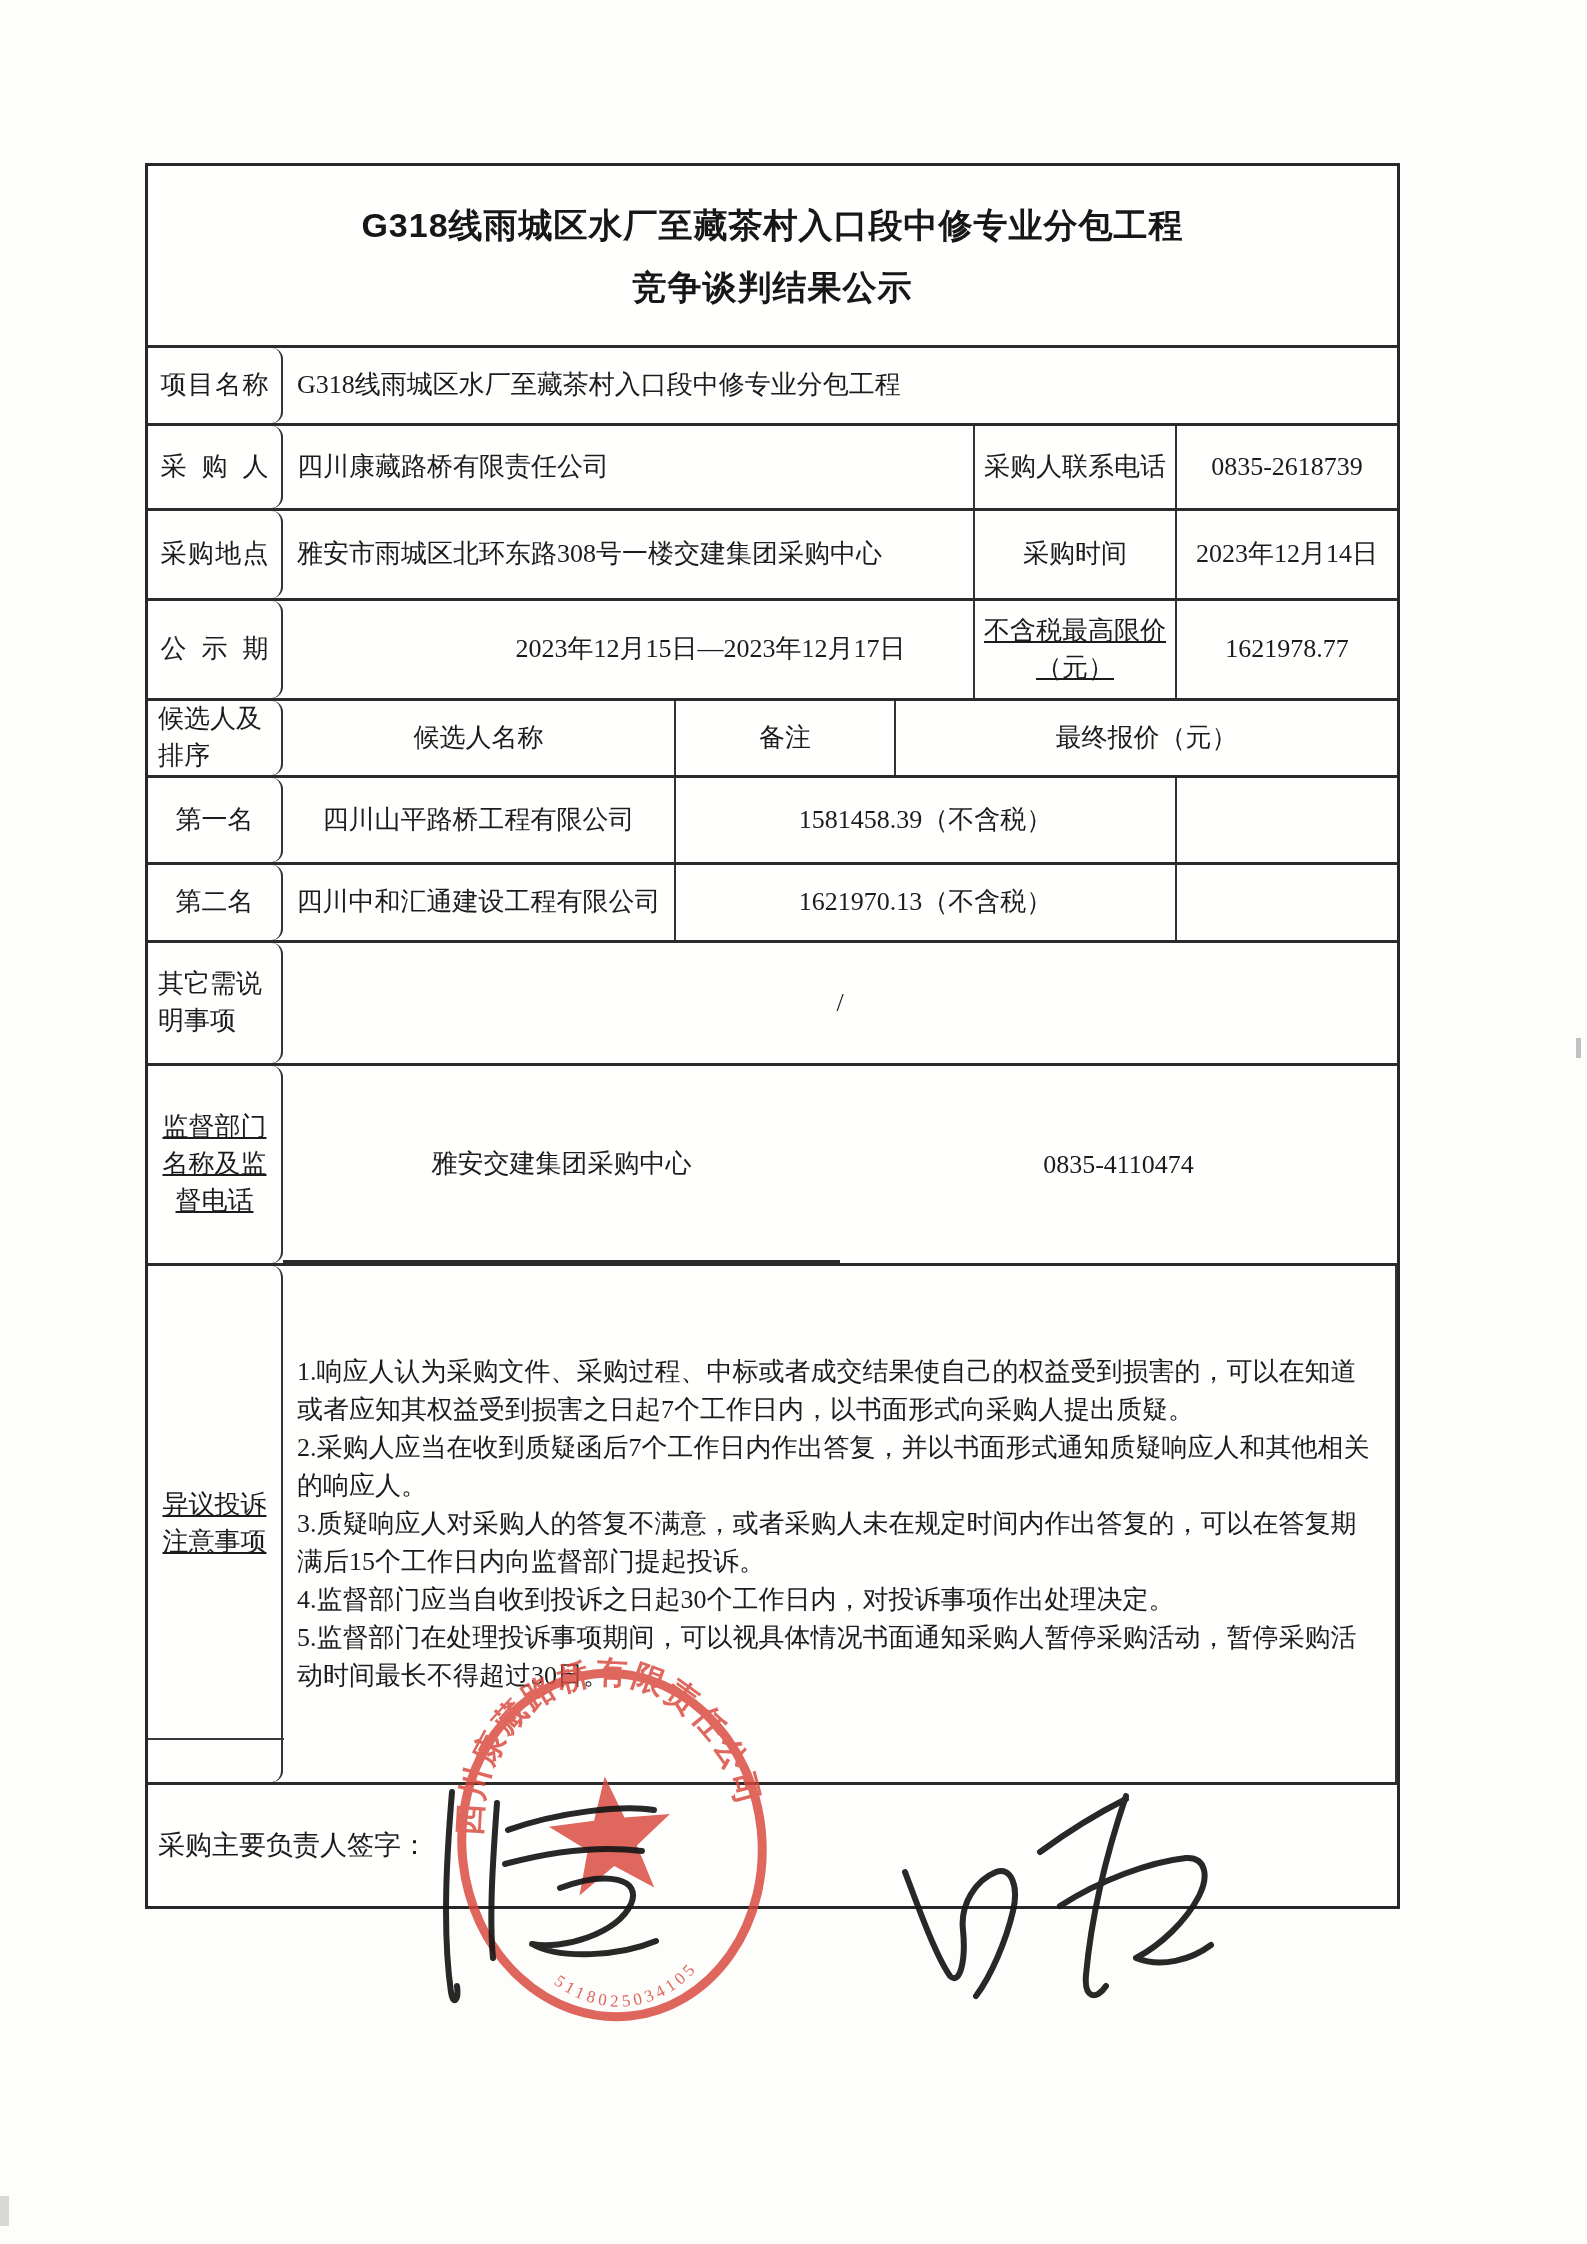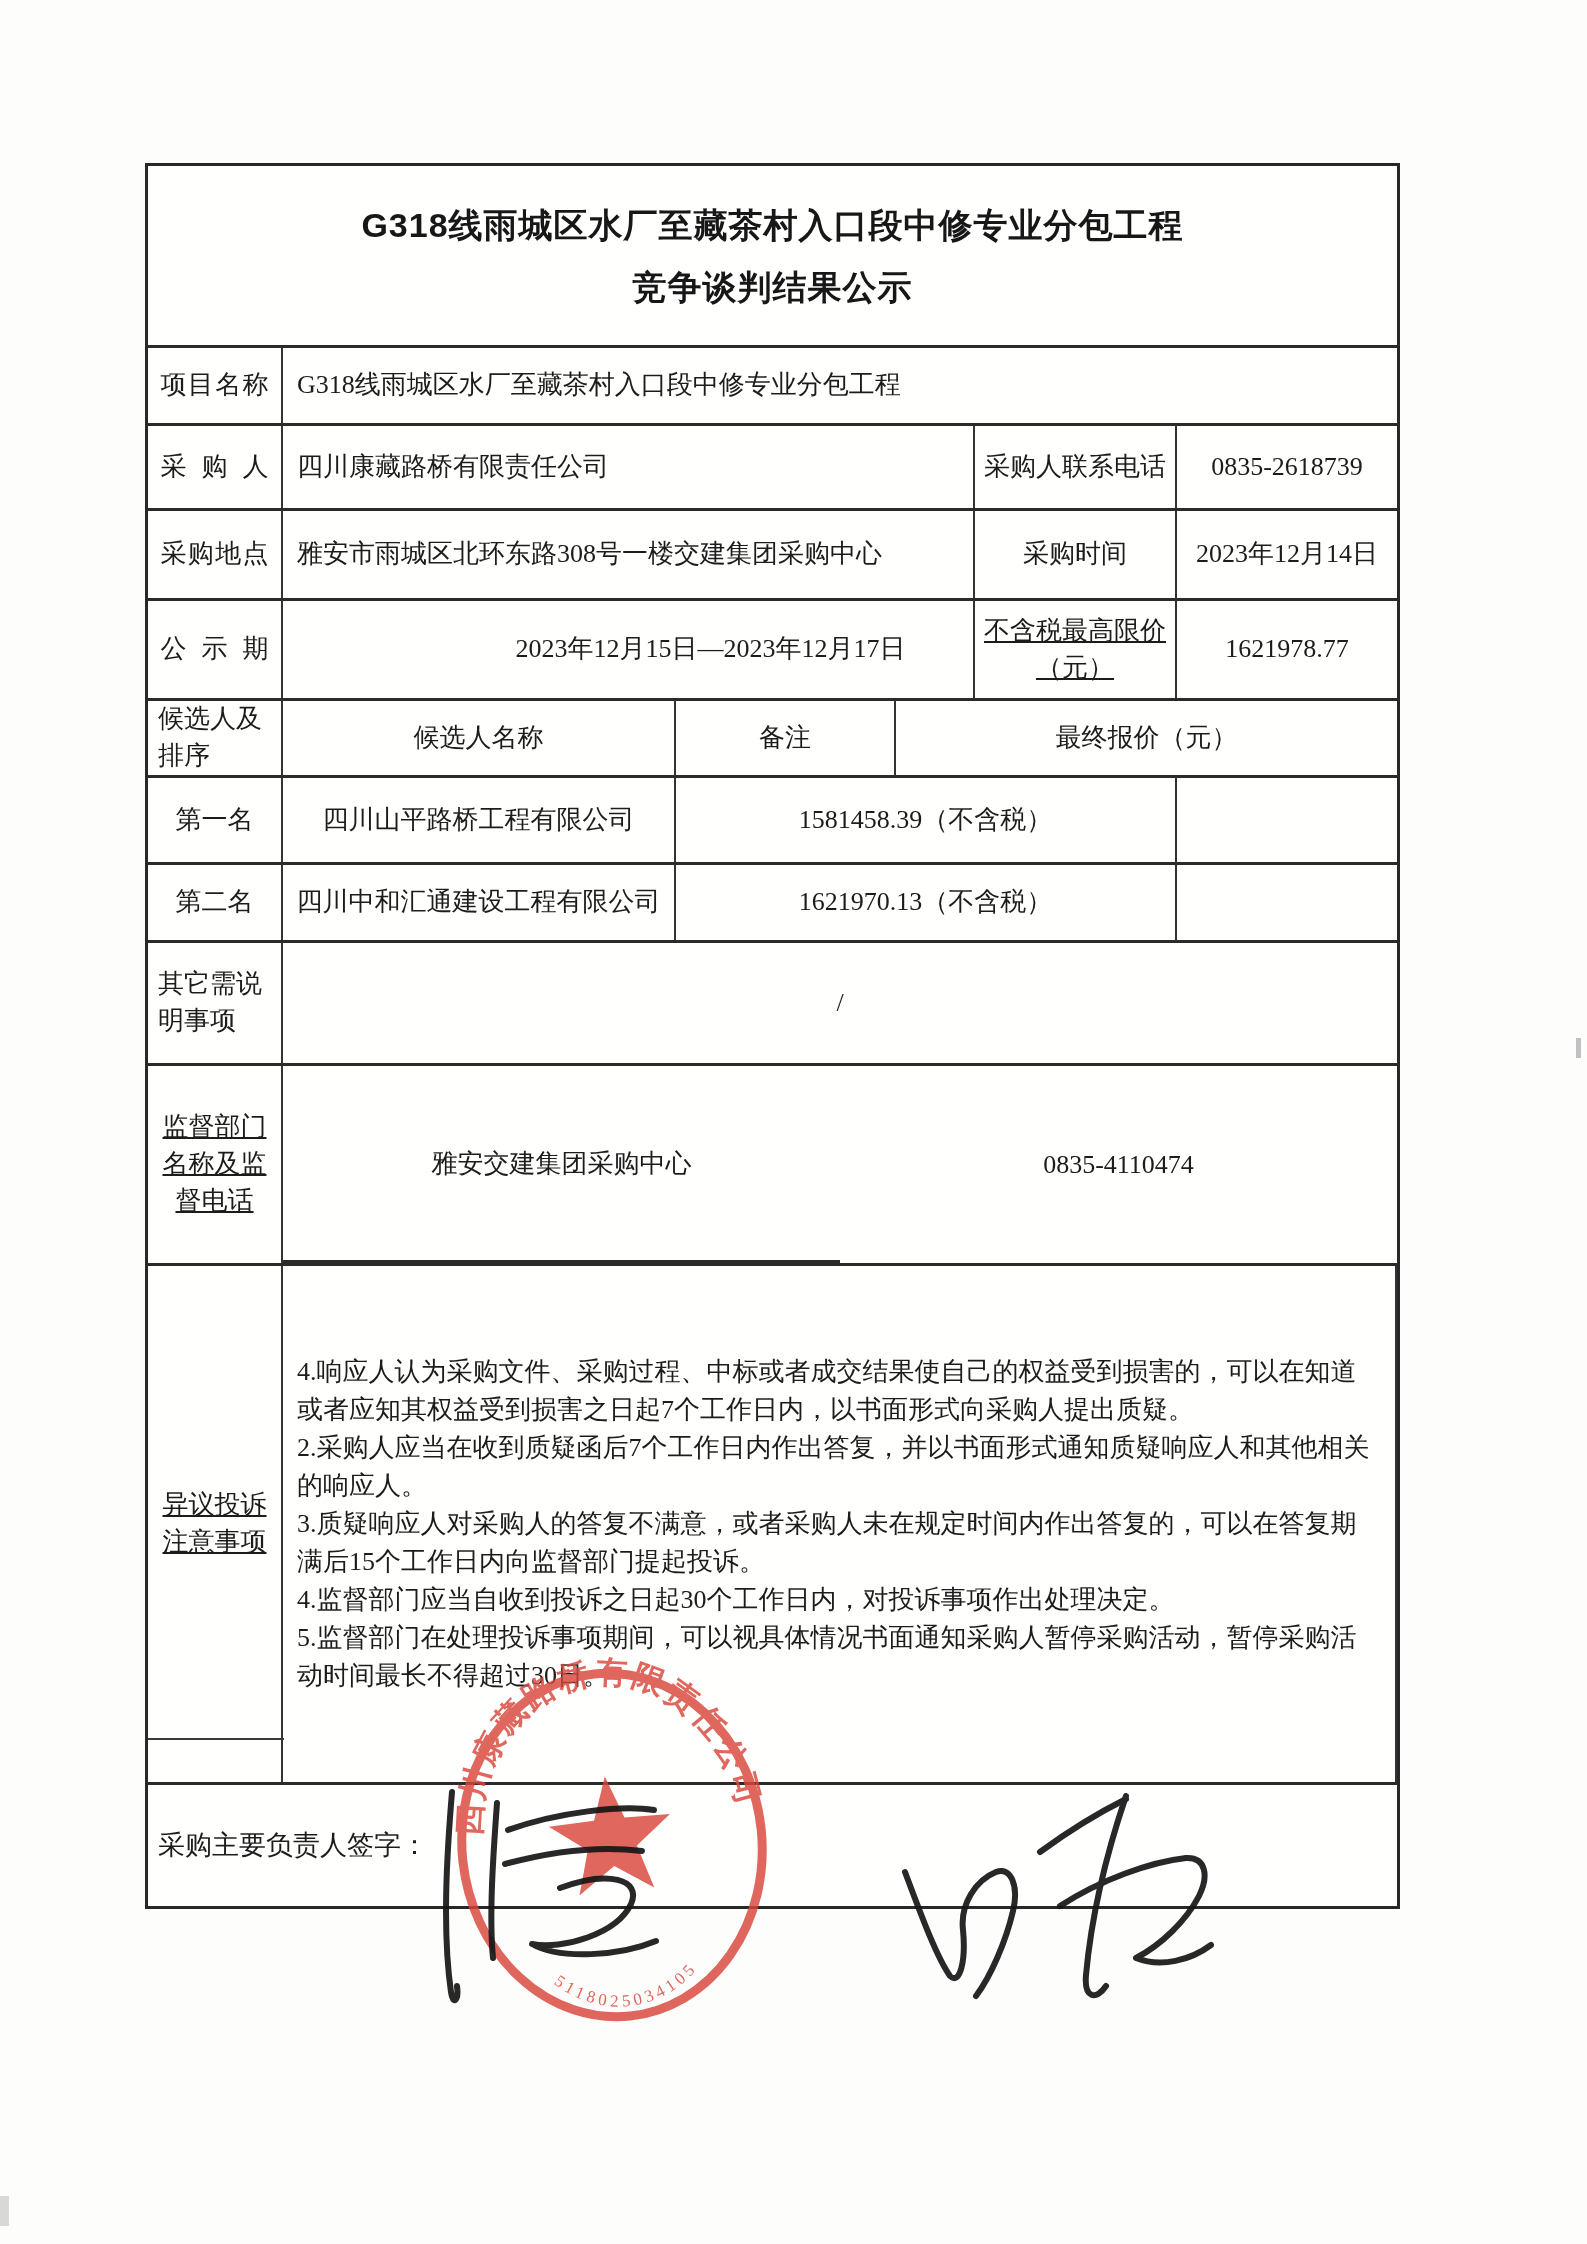--- a/index.html
+++ b/index.html
@@ -8,21 +8,21 @@
   .page{position:absolute;inset:0;background:#fdfdfc;}
 
   
   .tbl{position:absolute;left:145px;top:163px;width:1255px;box-sizing:border-box;
        border:3px solid #282828;background:#fffffe;}
   .row{display:flex;box-sizing:border-box;border-bottom:3px solid #2b2b2b;position:relative;}
   .row:last-child{border-bottom:none;}
   .cell{box-sizing:border-box;border-right:2px solid #333;display:flex;align-items:center;
         font-size:26px;line-height:1.42;overflow:hidden;}
   .cell:last-child{border-right:none;}
-  .c-lbl{flex:0 0 135px;justify-content:center;text-align:center;}
+  .c-lbl{flex:0 0 135px;justify-content:center;text-align:center;border-radius:11px;}
   .c-mid{flex:0 0 692px;}
   .c-sub{flex:0 0 202px;justify-content:center;text-align:center;}
   .c-val{flex:1;justify-content:center;text-align:center;}
   .c-name{flex:0 0 393px;justify-content:center;text-align:center;}
   .c-quote{flex:0 0 501px;justify-content:center;text-align:center;}
   .c-rest{flex:1;}
   .pl{padding-left:14px;}
   .center{justify-content:center;}
   .dist{display:inline-block;width:108px;text-align:justify;text-align-last:justify;}
   .wrapbox{display:inline-block;width:116px;text-align:left;}
@@ -140,21 +140,21 @@
         <div class="mrow first">雅安交建集团采购中心</div>
         <div class="mrow">0835-4110474</div>
       </div>
     </div>
 
     <div class="row" style="height:519px">
       <div class="cell c-lbl">
           <span class="wrapbox ctr">异议投诉注意事项</span>
         </div>
       <div class="cell obj-cell">
-        <div>4.响应人认为采购文件、采购过程、中标或者成交结果使自己的权益受到损害的，可以在知道或者应知其权益受到损害之日起7个工作日内，以书面形式向采购人提出质疑。</div>
+        <div>1.响应人认为采购文件、采购过程、中标或者成交结果使自己的权益受到损害的，可以在知道或者应知其权益受到损害之日起7个工作日内，以书面形式向采购人提出质疑。</div>
         <div>2.采购人应当在收到质疑函后7个工作日内作出答复，并以书面形式通知质疑响应人和其他相关的响应人。</div>
         <div>3.质疑响应人对采购人的答复不满意，或者采购人未在规定时间内作出答复的，可以在答复期满后15个工作日内向监督部门提起投诉。</div>
         <div>4.监督部门应当自收到投诉之日起30个工作日内，对投诉事项作出处理决定。</div>
         <div>5.监督部门在处理投诉事项期间，可以视具体情况书面通知采购人暂停采购活动，暂停采购活动时间最长不得超过30日。</div>
       </div>
       <div class="artifact"></div>
     </div>
 
     <div class="row" style="height:121px">
       <div class="cell sign-cell">采购主要负责人签字：</div>

